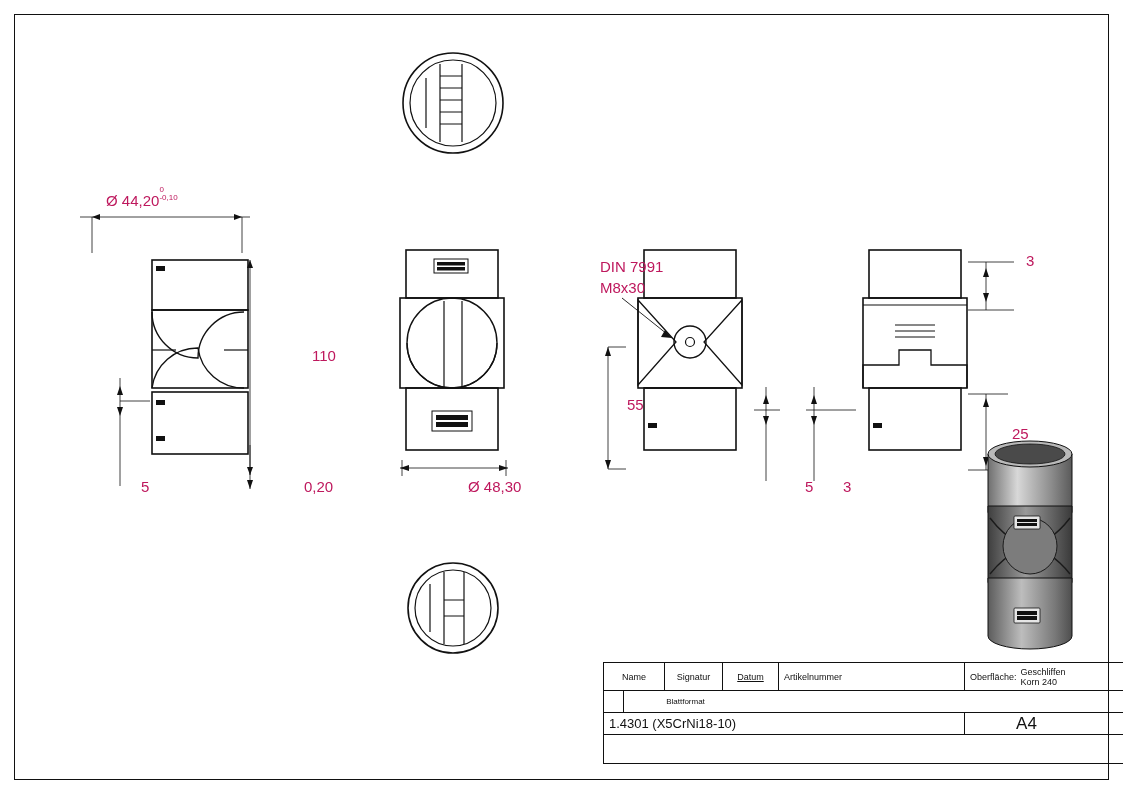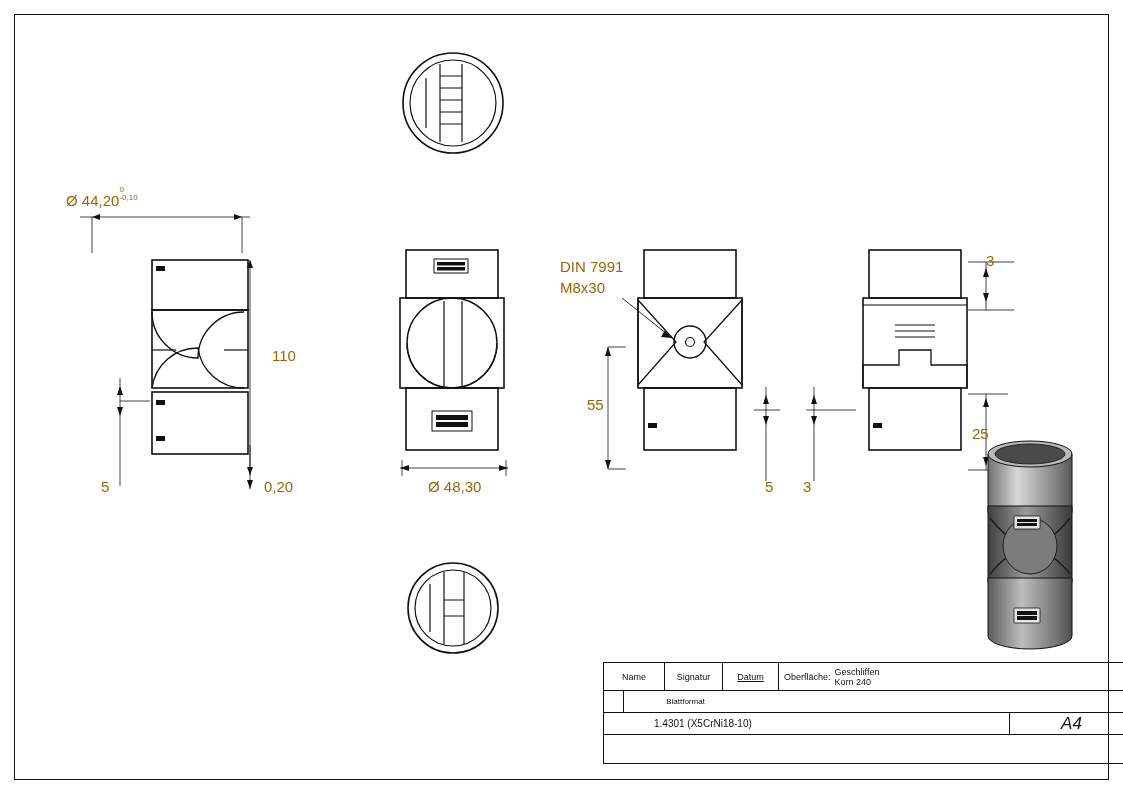--- a/index.html
+++ b/index.html
@@ -1,21 +1,21 @@
 <!DOCTYPE html>
 <html><head>
 <meta charset="utf-8">
 <style>
   html,body{margin:0;padding:0;background:#ffffff;}
   body{width:1123px;height:794px;font-family:"Liberation Sans",sans-serif;color:#111;overflow:hidden;}
   #sheet{position:relative;width:1123px;height:794px;}
   .frame{position:absolute;left:14px;top:14px;width:1093px;height:764px;border:1px solid #111;}
   .abs{position:absolute;}
   svg{display:block;}
-  .dimtxt{position:absolute;font-size:15px;color:#a16207;white-space:nowrap;}
+  .dimtxt{position:absolute;font-size:15px;color:#be185d;white-space:nowrap;margin-left:40px;}
   .sup{font-size:8px;line-height:1.05;display:inline-block;vertical-align:super;}
   .tb{position:absolute;left:603px;top:662px;width:568px;height:102px;border:1px solid #111;box-sizing:border-box;font-size:9px;}
   .tb .row{display:flex;box-sizing:border-box;}
   .tb .cell{box-sizing:border-box;padding:3px 5px;display:flex;align-items:center;}
   .bl{border-left:1px solid #111;}
   .bb{border-bottom:1px solid #111;}
   .ctr{justify-content:center;}
   .artnum{font-size:19px;letter-spacing:0.2px;}
   .a4{font-size:17px;}
   .lbl{font-size:8.5px;}
@@ -273,26 +273,27 @@
       <rect x="37" y="179" width="20" height="4" fill="#111"></rect>
       <rect x="37" y="184" width="20" height="4" fill="#111"></rect>
     </svg>
   </div>
 
   <div class="tb">
     <div class="row bb" style="height:28px;">
       <div class="cell ctr bb" style="width:60px;border-bottom:none;">Name</div>
       <div class="cell ctr bl" style="width:58px;">Signatur</div>
       <div class="cell ctr bl" style="width:56px;text-decoration:underline;">Datum</div>
+      <div class="cell bl" style="width:186px;">Artikelnummer</div>
       <div class="cell bl" style="width:124px;gap:4px;">
         <span>Oberfläche:</span>
         <span>Geschliffen Korn 240</span>
       </div>
     </div>
     <div class="row bb" style="height:22px;">
       <div class="cell bl ctr" style="width:124px;font-size:8px;margin-left:19px;">Blattformat</div>
     </div>
     <div class="row bb" style="height:22px;">
-      <div class="cell" style="width:360px;font-size:10px;margin-left:45px;">1.4301 (X5CrNi18-10)</div>
-      <div class="cell bl ctr a4" style="width:124px;font-style:italic;">A4</div>
+      <div class="cell" style="width:360px;font-size:13px;">1.4301 (X5CrNi18-10)</div>
+      <div class="cell bl ctr a4" style="width:124px;">A4</div>
     </div>
   </div>
 </div>
 
 </body></html>

